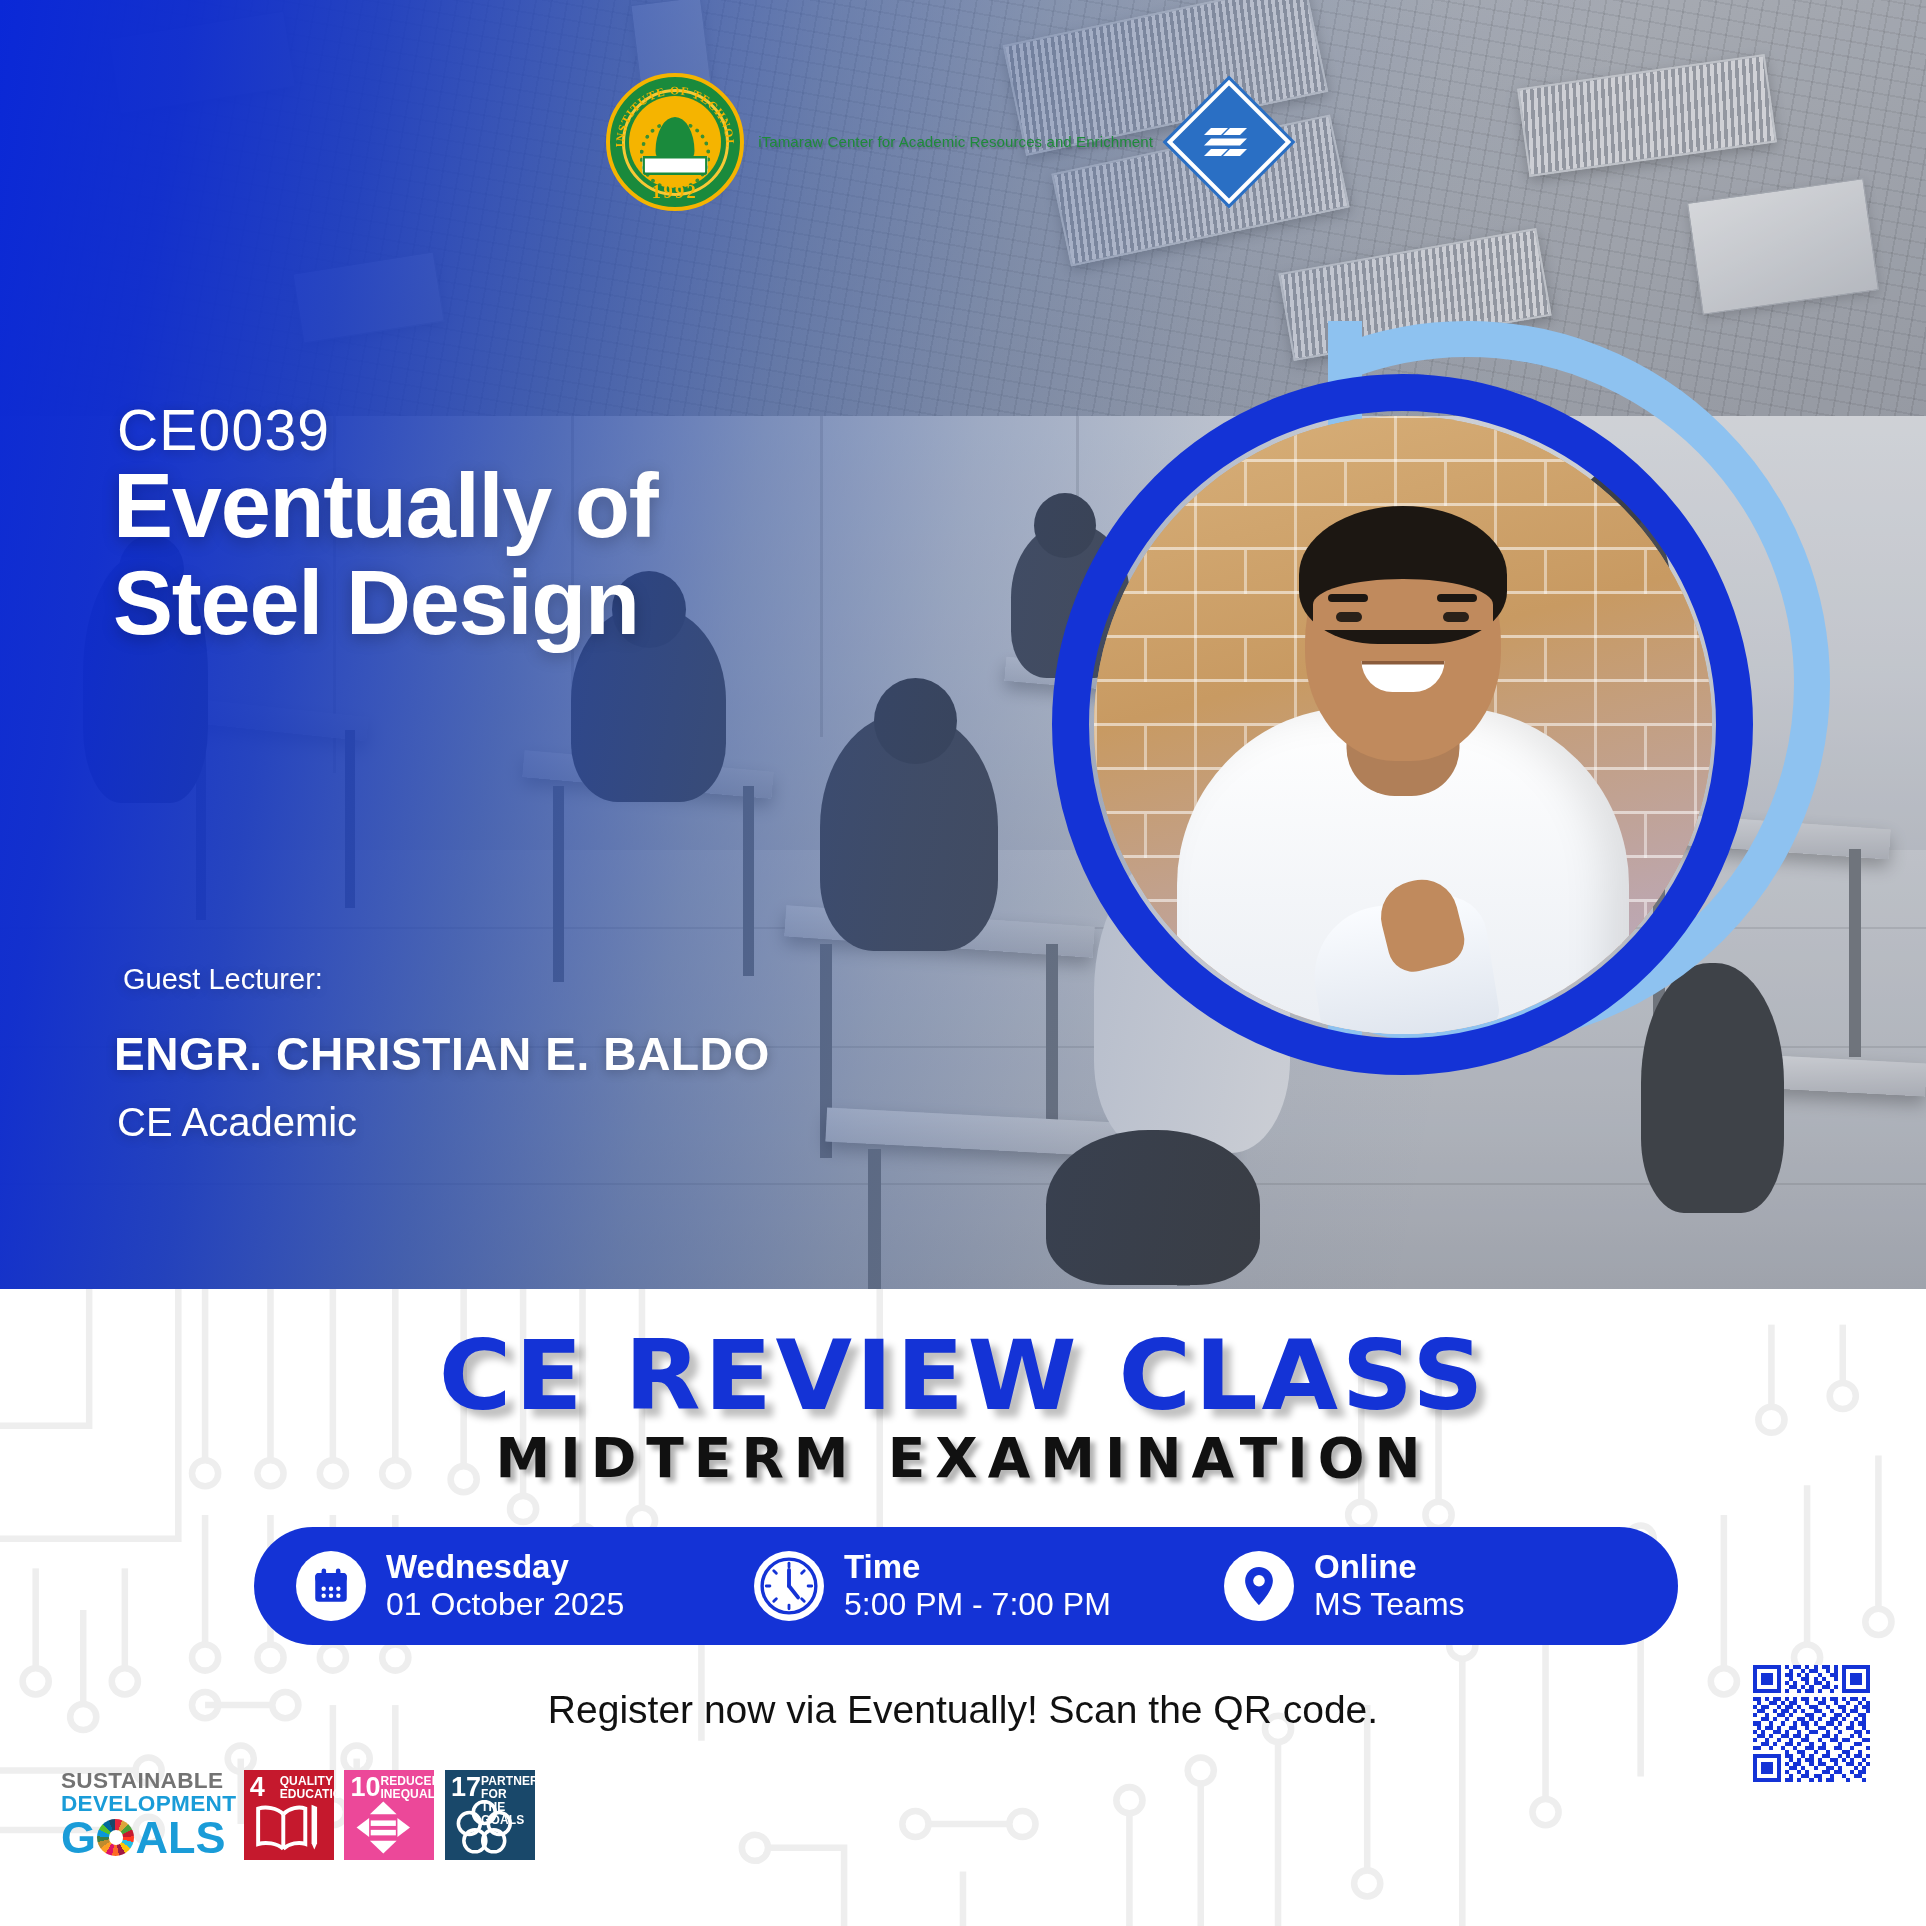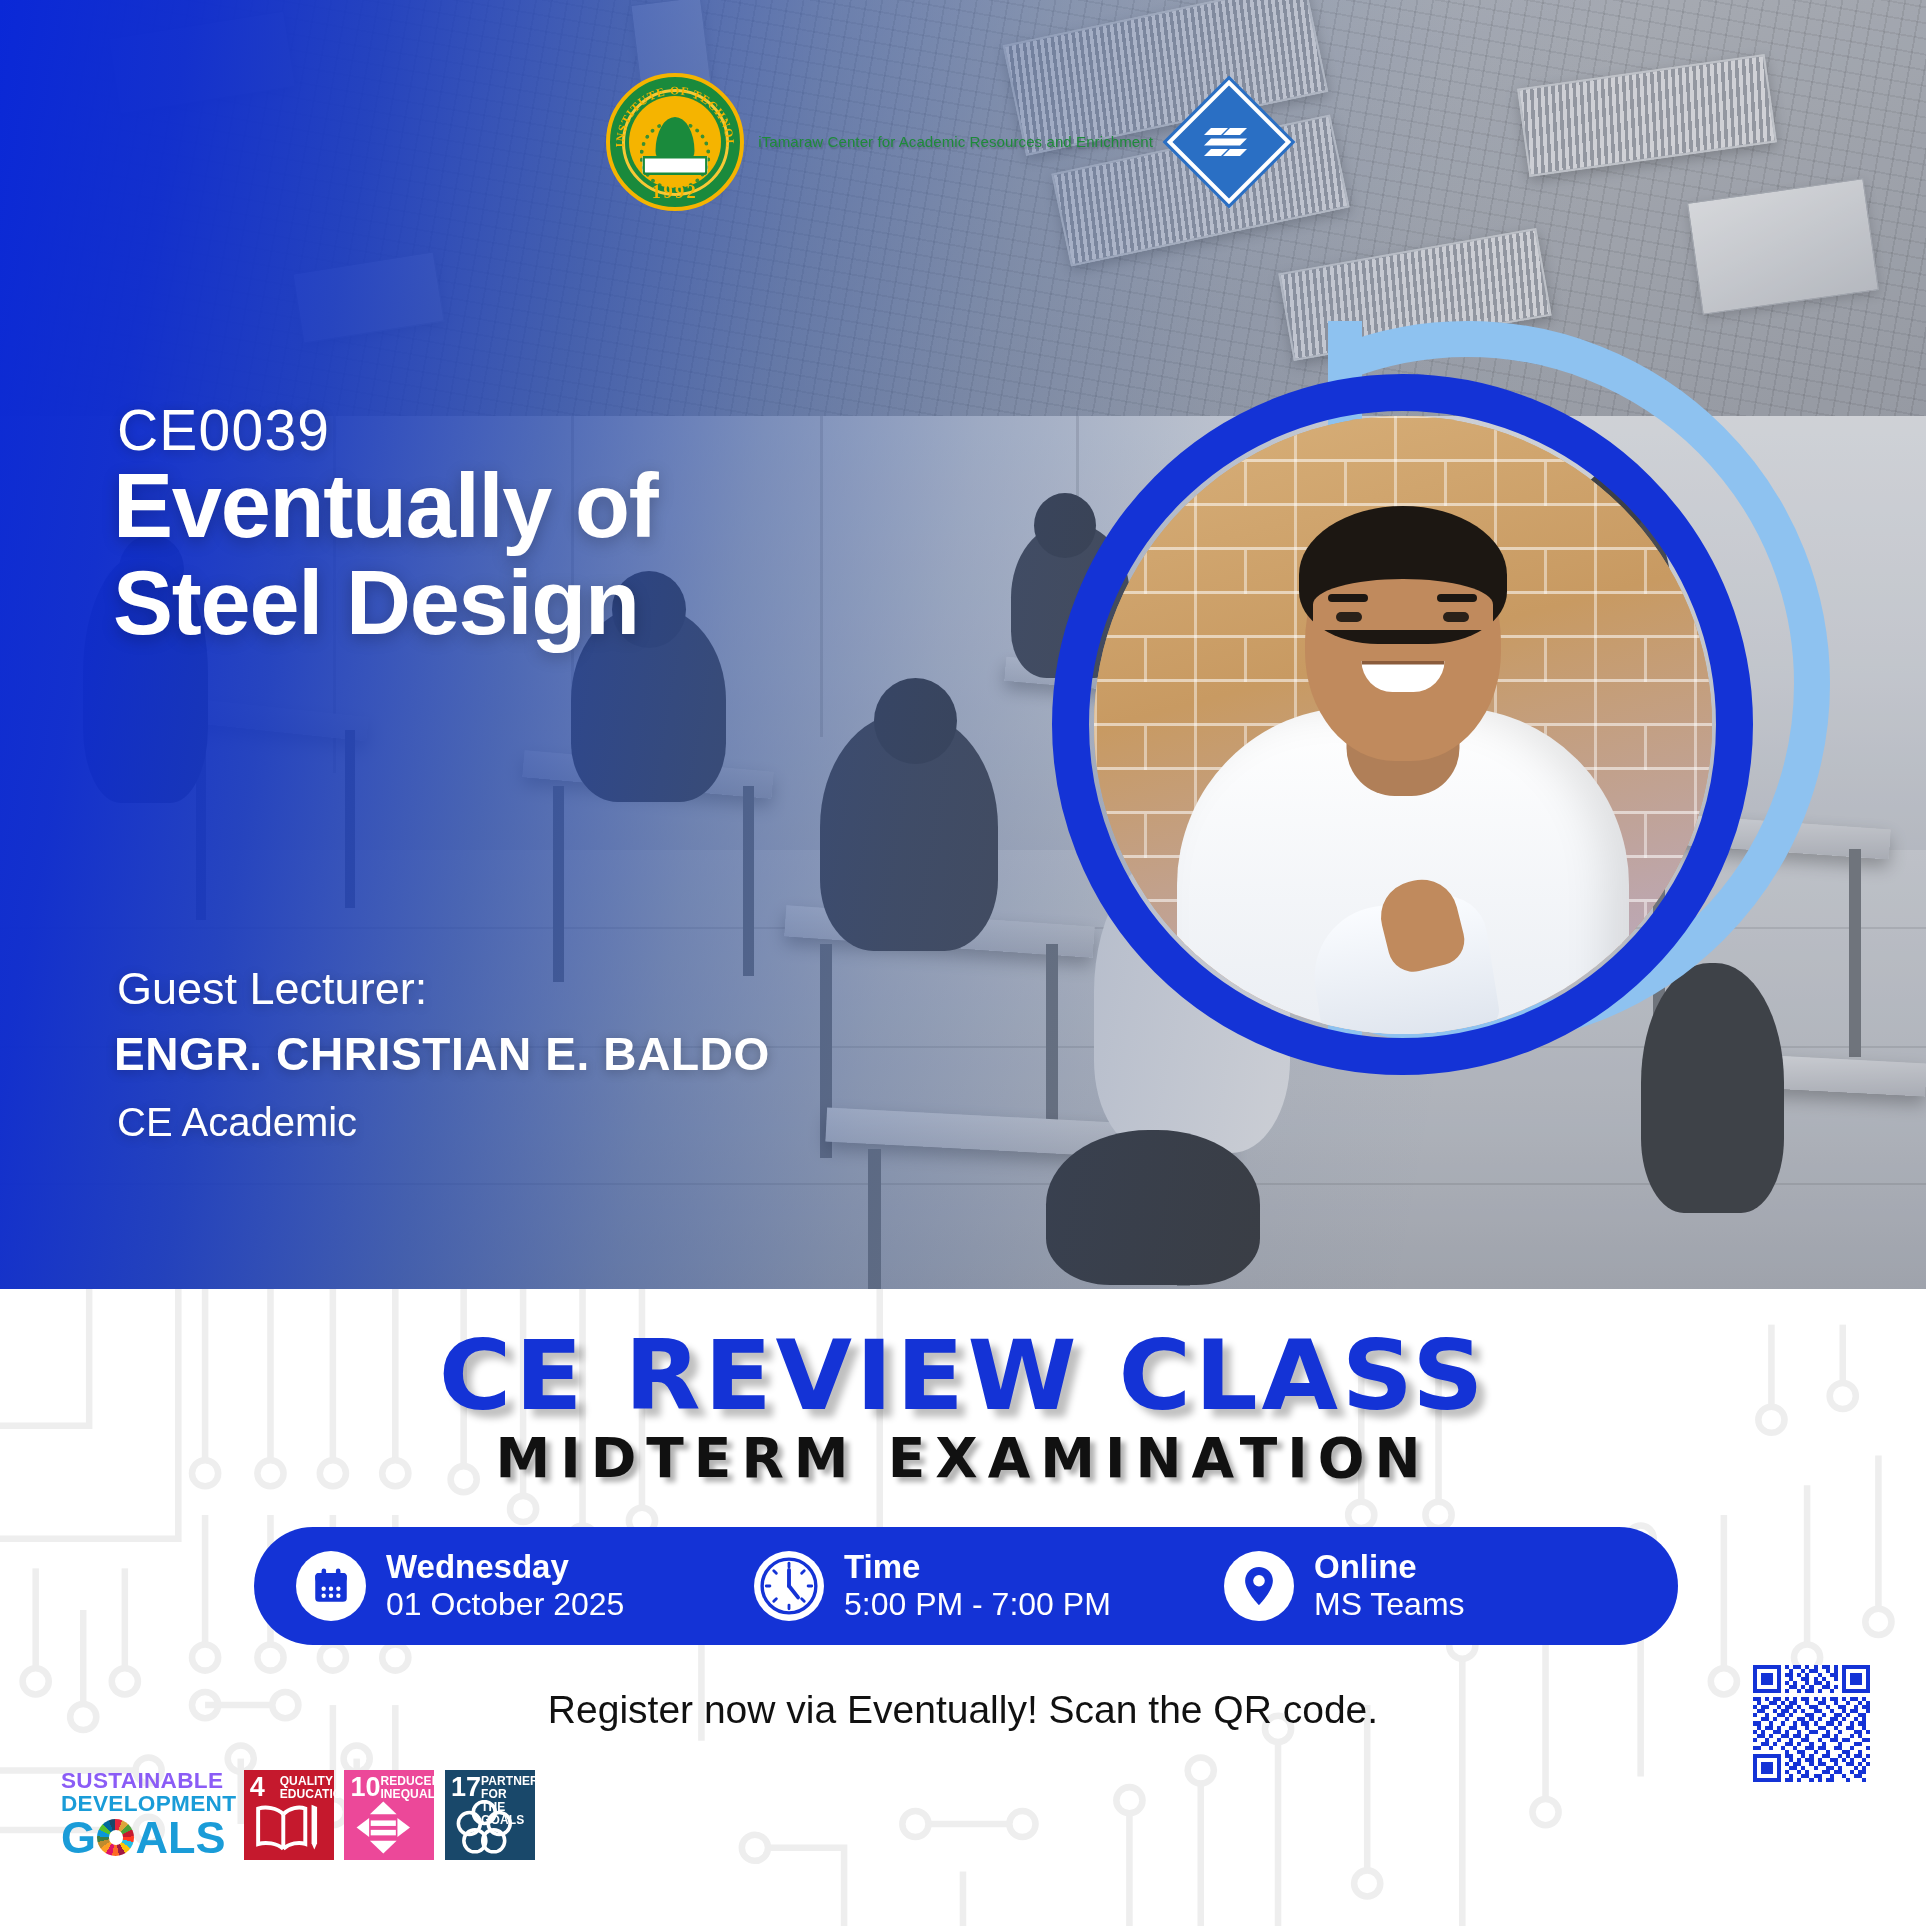--- a/index.html
+++ b/index.html
@@ -91,21 +91,21 @@
       box-shadow:0 0 0 3px #2a6fc4; }
   .acest .glyph { position:absolute; left:50%; top:50%; transform:translate(-50%,-50%);
       width:50px; height:50px; }
 
   
   .code { position:absolute; left:117px; top:397px; font-size:57px; color:#fff; letter-spacing:1.2px;
           font-weight:400; text-shadow:0 2.4px 10.7px rgba(0,0,0,.22); }
   .course { position:absolute; left:113px; top:458px; width:892px; color:#fff;
             font-size:90px; font-weight:bold; line-height:1.08; letter-spacing:-1.2px;
             text-shadow:0 3.6px 15.5px rgba(0,0,0,.25); }
-  .gl-label { position:absolute; left:117px; top:963px; font-size:45px; color:#fff; font-weight:400;
+  .gl-label { position:absolute; left:123px; top:963px; font-size:29px; color:#fff; font-weight:400;
               text-shadow:0 2.4px 10.7px rgba(0,0,0,.22); }
   .gl-name { position:absolute; left:114px; top:1027px; font-size:46px; color:#fff; font-weight:bold;
              letter-spacing:0.6px; text-shadow:0 2.4px 10.7px rgba(0,0,0,.25); }
   .gl-role { position:absolute; left:117px; top:1100px; font-size:40px; color:#fff; font-weight:400;
              text-shadow:0 2.4px 10.7px rgba(0,0,0,.22); }
 
   
   .portrait { position:absolute; left:1046px; top:309px; width:797px; height:797px; }
   .ring-outer { position:absolute; left:59px; top:12px; width:725px; height:725px; border-radius:50%;
                 border:36px solid #8ec2f0; clip-path:polygon(31% 0%, 100% 0%, 100% 100%, 31% 100%); }
@@ -177,21 +177,21 @@
 
   .register { position:absolute; left:0; right:0; top:1688px; text-align:center;
       font-size:39px; color:#111; }
 
   
   .qr { position:absolute; left:1753px; top:1665px; width:117px; height:117px; }
 
   
   .sdg { position:absolute; left:61px; top:1769px; display:flex; align-items:flex-end; gap:10.7px; }
   .sdg-word { width:172px; }
-  .sdg-word .l1 { font-size:22.6px; font-weight:bold; color:#8b5cf6; letter-spacing:0.3px; line-height:1.02; }
+  .sdg-word .l1 { font-size:22.6px; font-weight:bold; color:#737373; letter-spacing:0.3px; line-height:1.02; }
   .sdg-word .l2 { font-size:22.6px; font-weight:bold; color:#1a9cd8; letter-spacing:0.3px; line-height:1.02; }
   .sdg-goals { display:flex; align-items:center; font-size:45px; font-weight:bold; color:#1a9cd8; line-height:1; }
   .sdgwheel { width:37px; height:37px; border-radius:50%; margin:0 1.2px;
       background:conic-gradient(#e5243b 0 6%,#dda63a 6% 12%,#4c9f38 12% 18%,#c5192d 18% 24%,
         #ff3a21 24% 29%,#26bde2 29% 35%,#fcc30b 35% 41%,#a21942 41% 47%,#fd6925 47% 53%,
         #dd1367 53% 59%,#fd9d24 59% 65%,#bf8b2e 65% 71%,#3f7e44 71% 76%,#0a97d9 76% 82%,
         #56c02b 82% 88%,#00689d 88% 94%,#19486a 94% 100%);
       position:relative; }
   .sdgwheel:after { content:""; position:absolute; inset:11.3px; background:#fff; border-radius:50%; }
   .sdg-tile { width:90px; height:90px; position:relative; }

